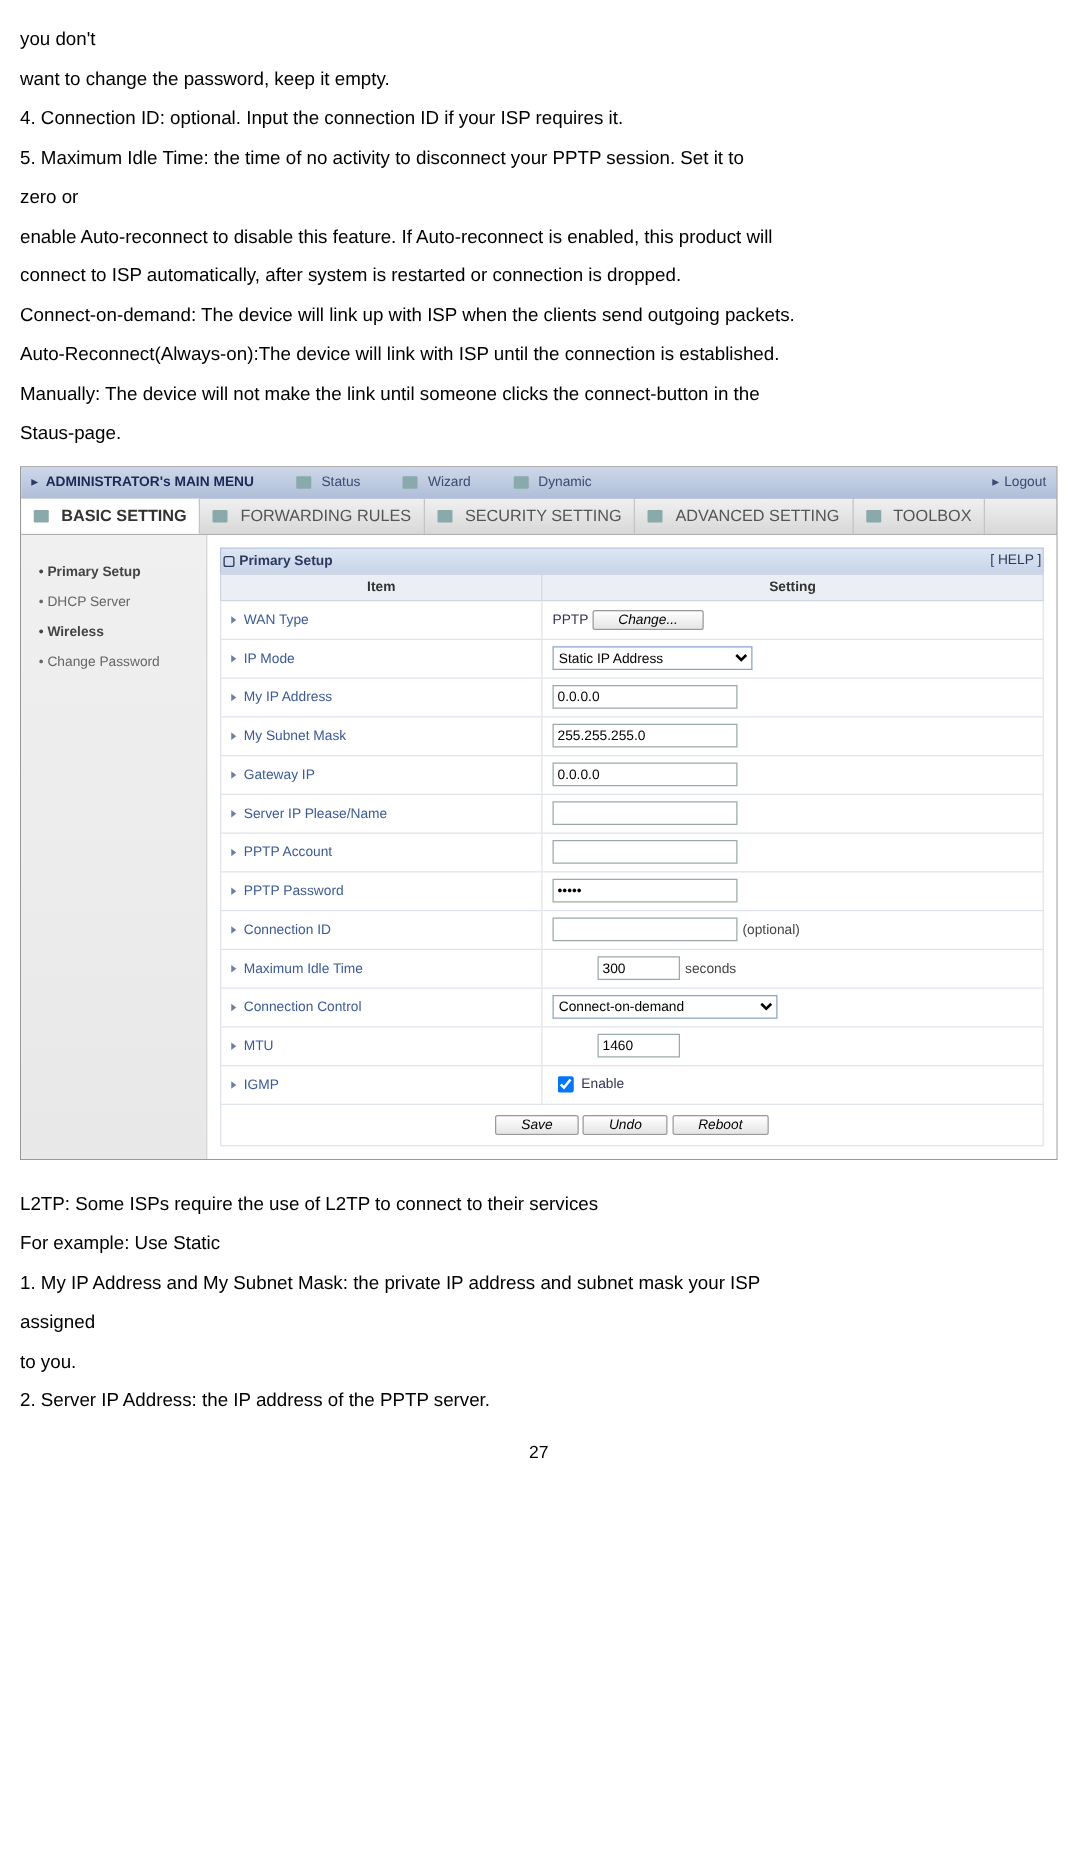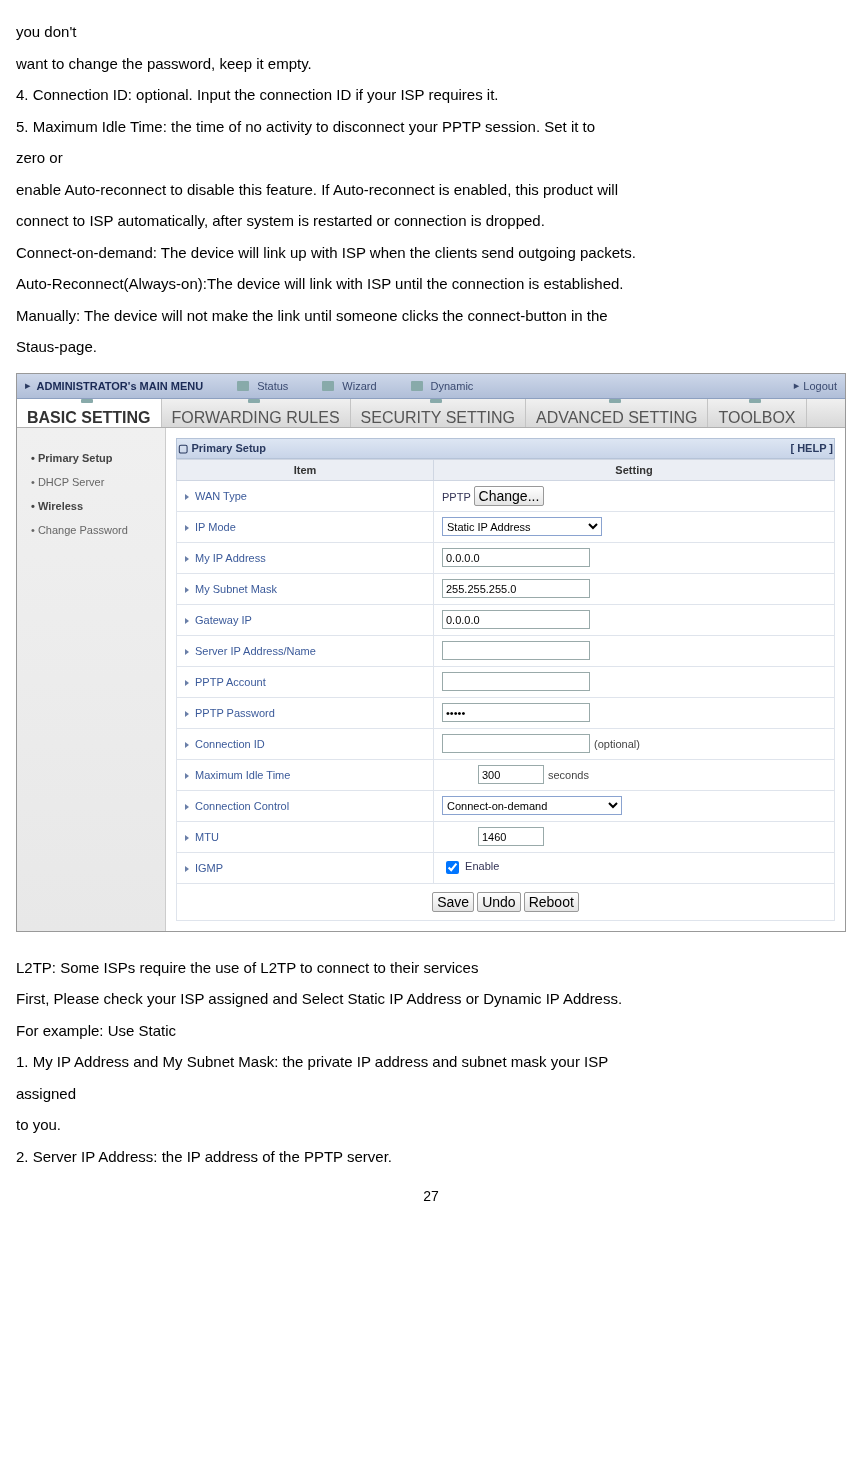--- a/index.html
+++ b/index.html
@@ -45,22 +45,21 @@
   display: flex;
   align-items: stretch;
 }
 .ss-toolbar .tab {
   display: flex;
   align-items: center;
   padding: 0 10px;
   gap: 6px;
   border-right: 1px solid #c4c4c4;
   color: #555;
-  font-size: 16px;
-  flex-direction: column;
+  font-size: 13px;
 }
 .ss-toolbar .tab.active {
   background: #fff;
   font-weight: bold;
   color: #333;
 }
 .ss-body {
   display: flex;
   background: #f4f4f4;
 }
@@ -86,21 +85,21 @@
   border: 1px solid #b5c3d8;
   padding: 3px 1px;
   display: flex;
   align-items: center;
   justify-content: space-between;
   color: #2a3a60;
   font-weight: bold;
   font-size: 11px;
   gap: 16px;
 }
-.panel-title .help { color: #2a3a60; font-weight: bold; }
+.panel-title .help { color: #2a3a60; font-weight: normal; }
 .form-table {
   width: 100%;
   border-collapse: collapse;
 }
 .form-table th {
   background: #ebeef4;
   border: 1px solid #cfd6e2;
   font-weight: bold;
   color: #333;
   padding: 4px;
@@ -130,21 +129,21 @@
   border: 1px solid #9aa; background: #fff; height: 17px; padding: 0 3px;
   font-size: 11px; color: #000;
 }
 .inp-sm { width: 58px; margin-left: 36px; }
 .inp-md { width: 140px; }
 .sel {
   border: 1px solid #8aa3d0; background: #fff; height: 19px; font-size: 11px;
 }
 .btn {
   border: 1px solid #999; background: linear-gradient(#fff,#e4e4e4);
-  padding: 1px 4px; font-size: 14px; border-radius: 2px; cursor: pointer;
+  padding: 1px 20px; font-size: 11px; border-radius: 2px; cursor: pointer; font-style: italic;
 }
 .btn-row { text-align: center; padding: 8px 0; border: 1px solid #dfe4ec; border-top: none; }
 .chk { vertical-align: middle; }
 .suffix { color: #444; margin-left: 4px; }
 .icon-sq { display: inline-block; width: 12px; height: 10px; background: #8aa; border-radius: 1px; margin-right: 4px; }
 .page-num { text-align: center; font-size: 14px; margin-top: 16px; }
 </style>
 </head>
 <body>
 
@@ -235,21 +234,21 @@
         </tr>
         <tr>
           <td class="label-cell"><span class="caret"></span><span>My Subnet Mask</span></td>
           <td><input class="inp inp-md" value="255.255.255.0" style=""></td>
         </tr>
         <tr>
           <td class="label-cell"><span class="caret"></span><span>Gateway IP</span></td>
           <td><input class="inp inp-md" value="0.0.0.0" style=""></td>
         </tr>
         <tr>
-          <td class="label-cell"><span class="caret"></span><span>Server IP Address/Name</span></td>
+          <td class="label-cell"><span class="caret"></span><span>Server IP Please/Name</span></td>
           <td><input class="inp inp-md" value="" style=""></td>
         </tr>
         <tr>
           <td class="label-cell"><span class="caret"></span><span>PPTP Account</span></td>
           <td><input class="inp inp-md" value="" style=""></td>
         </tr>
         <tr>
           <td class="label-cell"><span class="caret"></span><span>PPTP Password</span></td>
           <td><input class="inp inp-md" type="password" value="•••••" style=""></td>
         </tr>
@@ -279,21 +278,20 @@
         <button class="btn">Save</button>
         <button class="btn">Undo</button>
         <button class="btn">Reboot</button>
       </div>
     </div>
   </div>
 </div>
 
 <div class="doc-text">
   <p class="bold">L2TP: Some ISPs require the use of    L2TP to connect to their services</p>
-  <p>First, Please check your ISP assigned and Select Static IP Address or Dynamic IP Address.</p>
   <p>For example: Use Static</p>
   <p>1.      My IP Address and My Subnet Mask: the private IP address and subnet mask your ISP</p>
   <p>assigned</p>
   <p>to you.</p>
   <p>2.      Server IP Address: the IP address of the PPTP server.</p>
 </div>
 
 <div class="page-num">27</div>
 
 </body></html>

